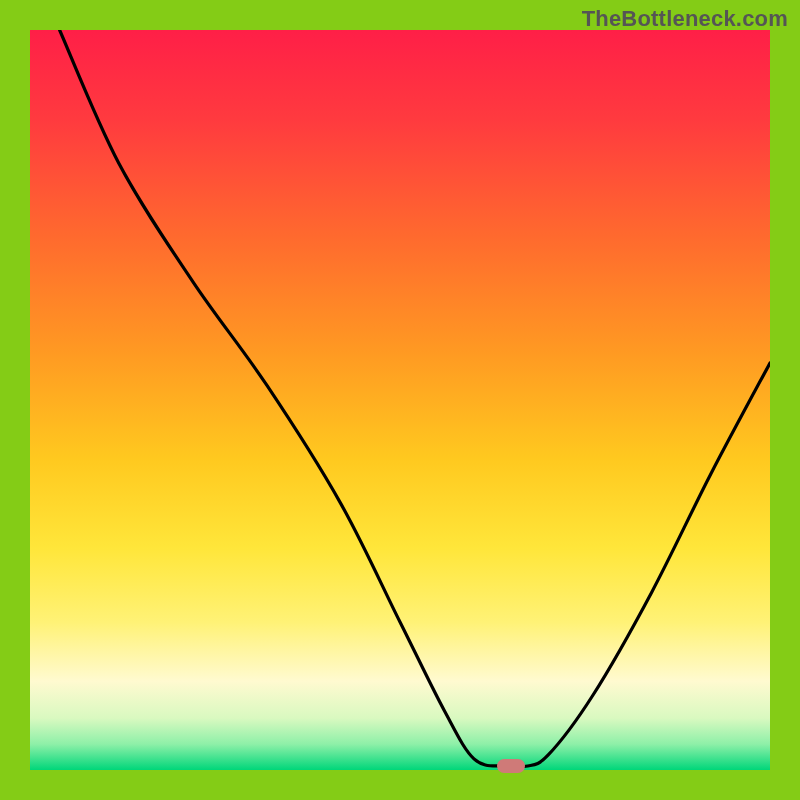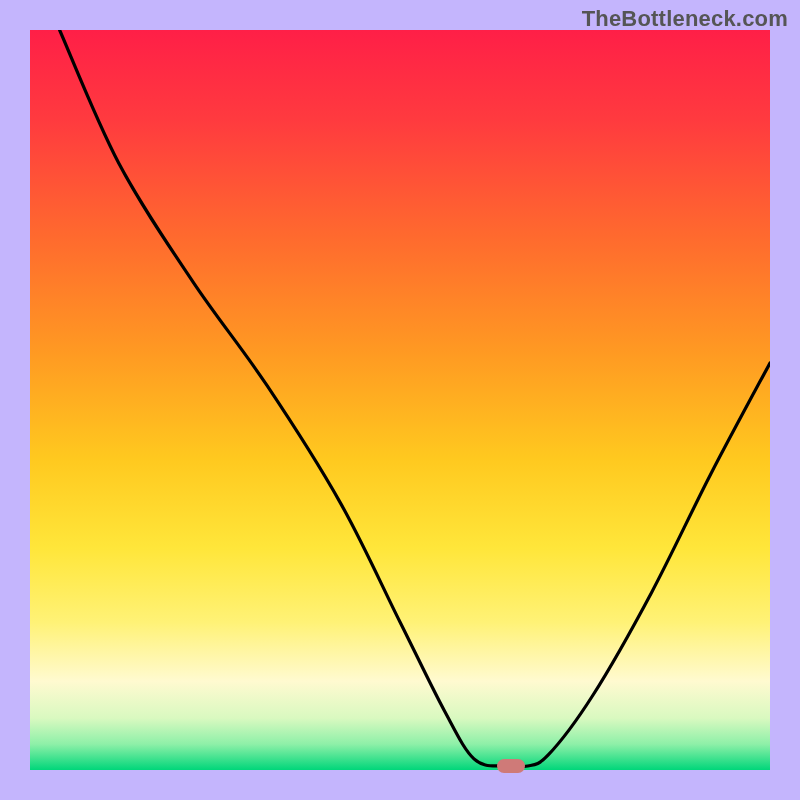--- a/index.html
+++ b/index.html
@@ -8,21 +8,21 @@
     width: 800px;
     height: 800px;
     background: #000;
     overflow: hidden;
     font-family: Arial, Helvetica, sans-serif;
   }
   .frame {
     position: relative;
     width: 800px;
     height: 800px;
-    background: #c4b5fd;
+    background: #84cc16;
   }
   .watermark {
     position: absolute;
     top: 6px;
     right: 12px;
     color: #555;
     font-size: 22px;
     font-weight: 600;
     letter-spacing: 0.2px;
     user-select: none;

